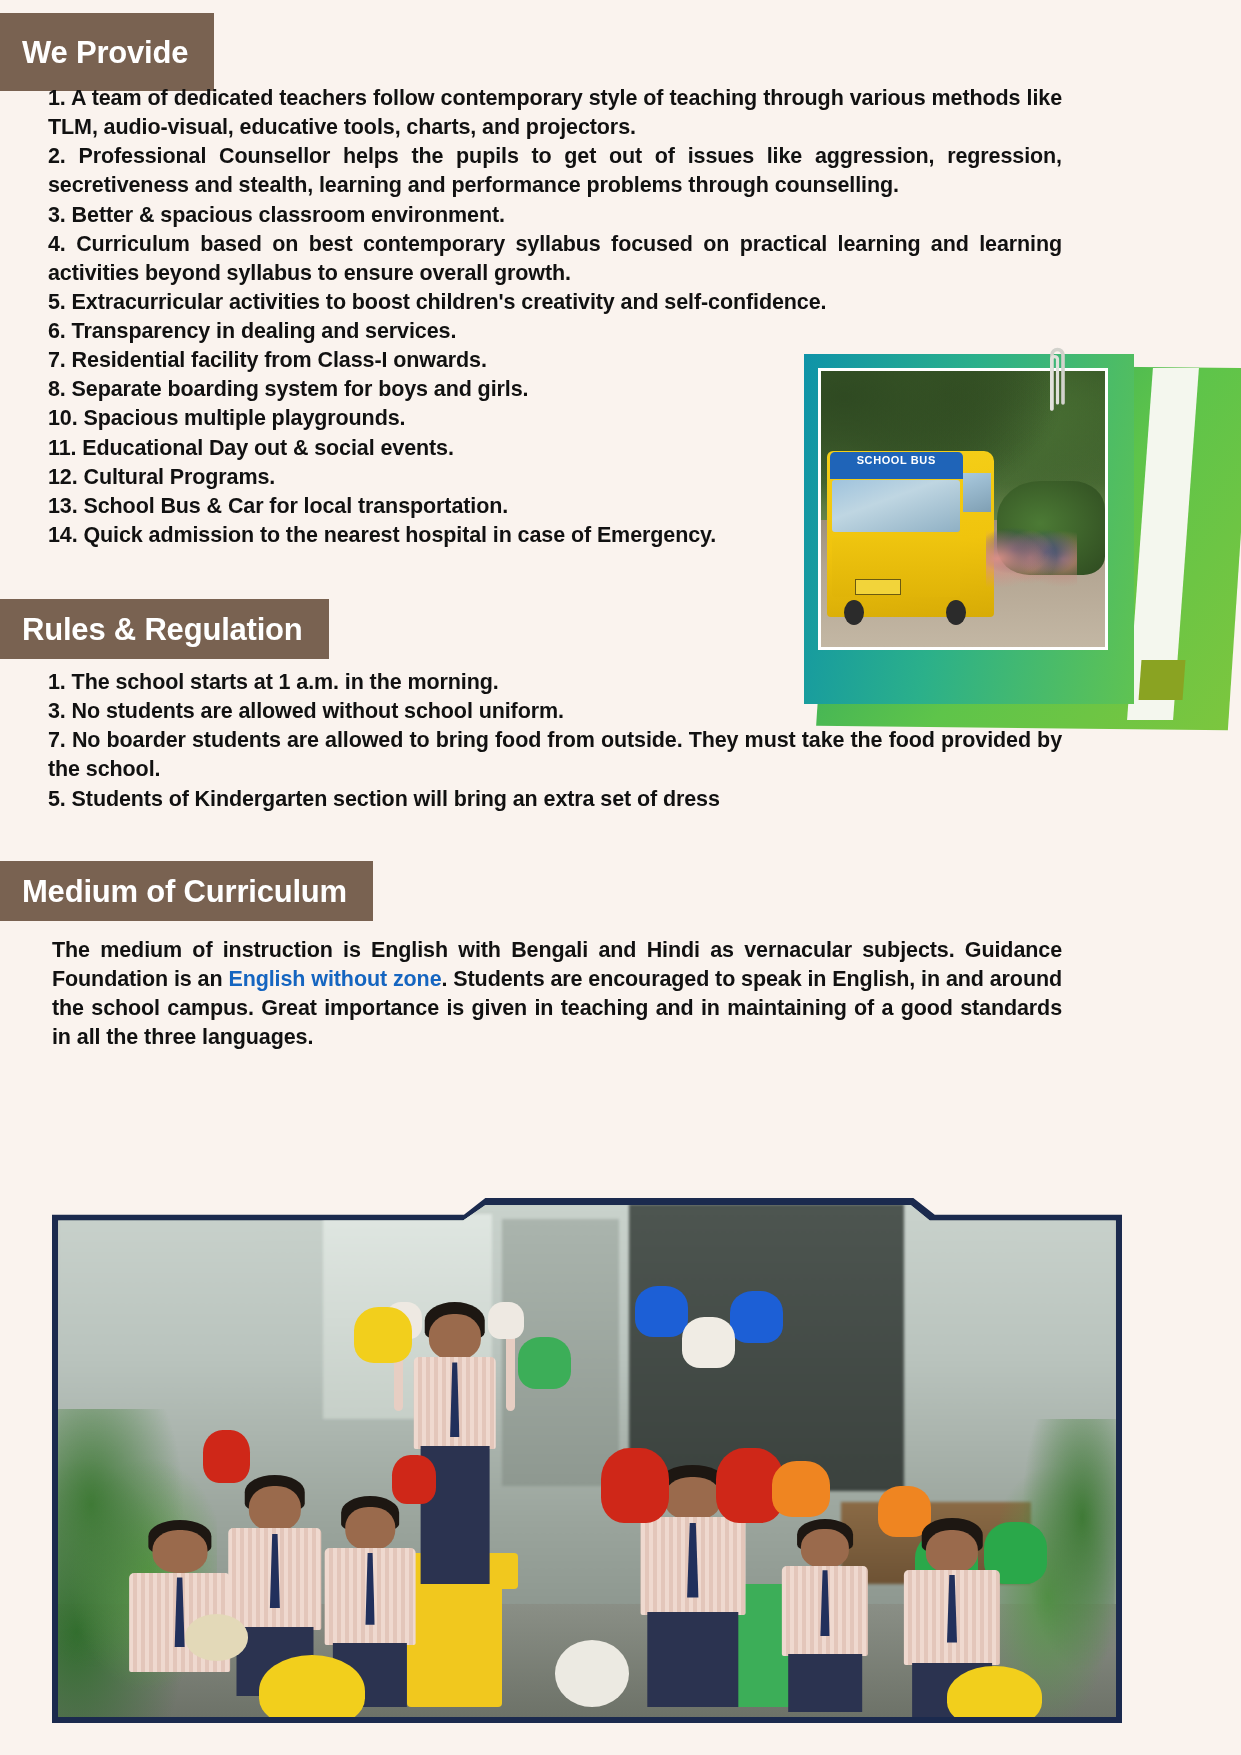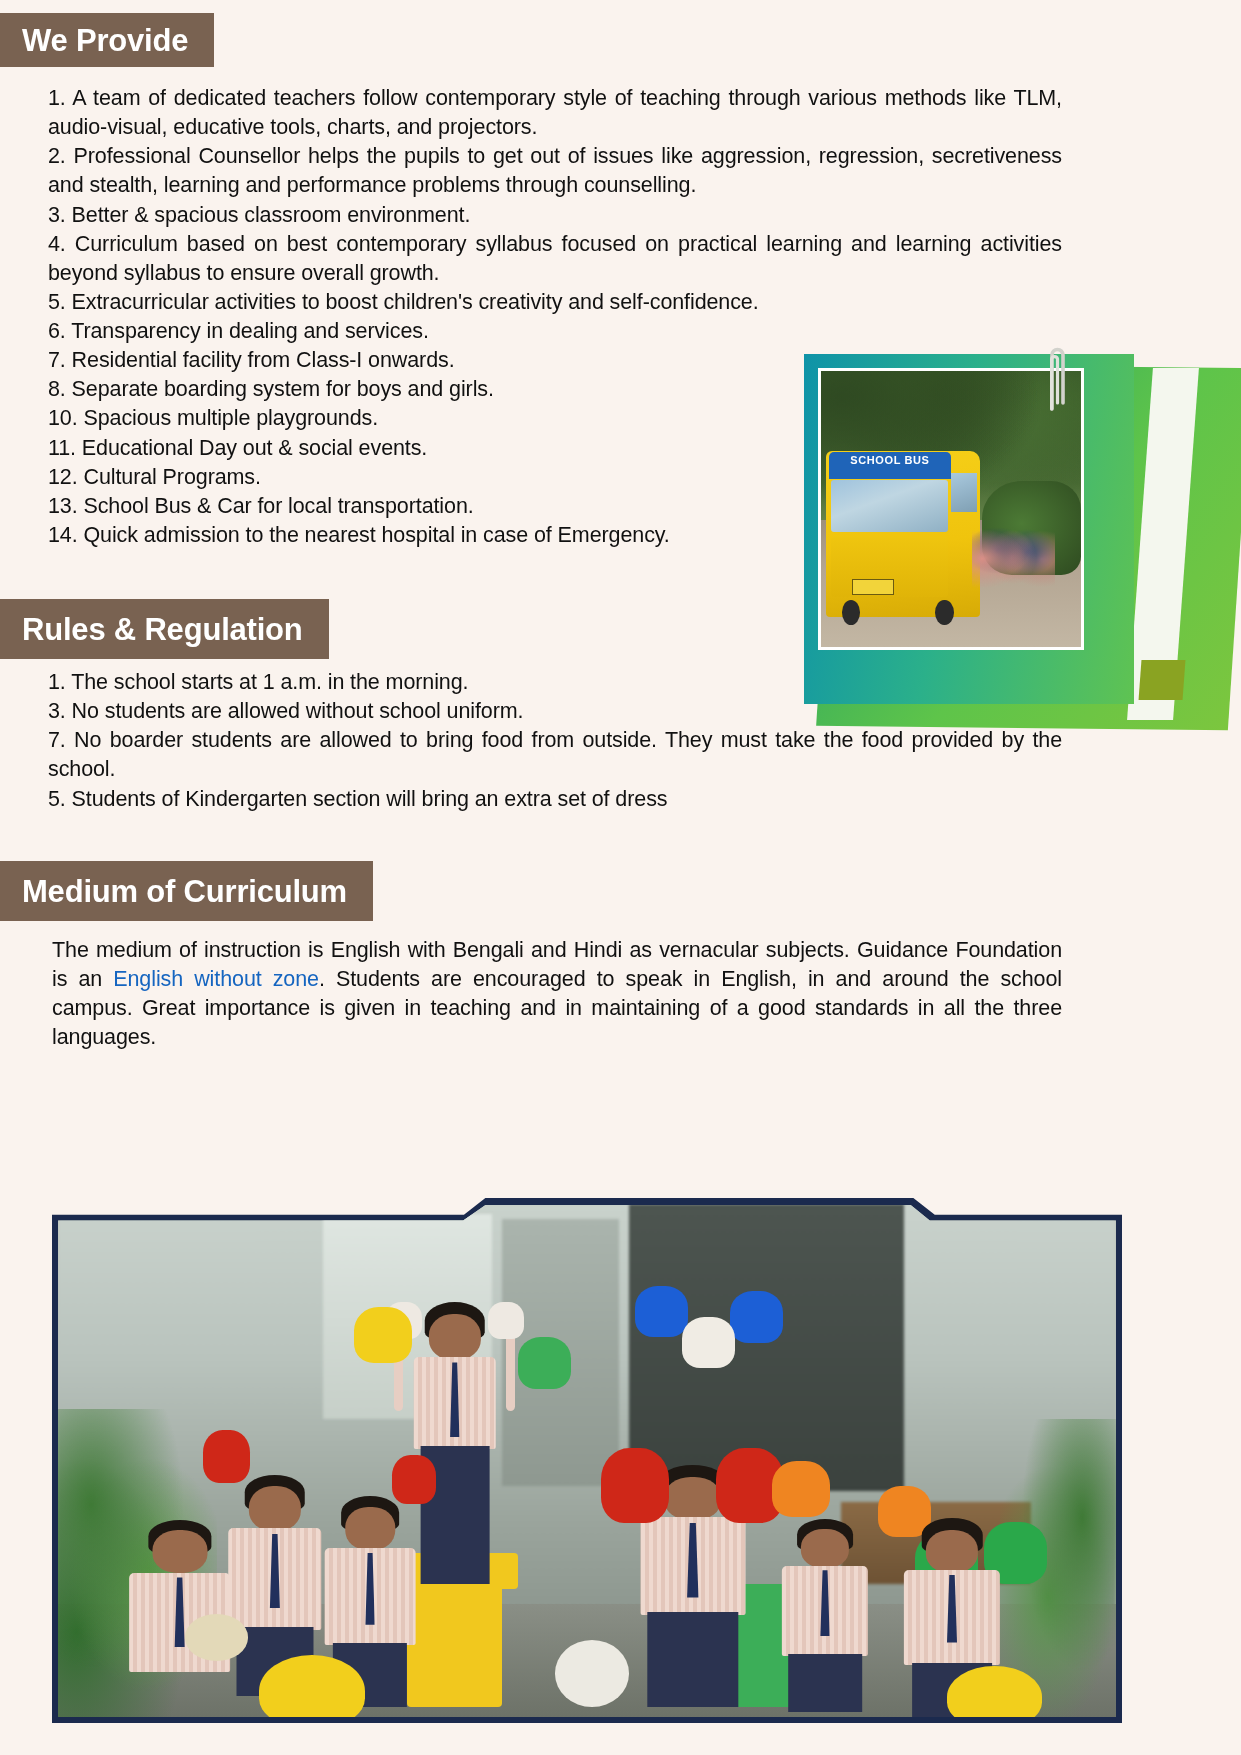--- a/index.html
+++ b/index.html
@@ -31,30 +31,30 @@
   }
   .section-bar .bar-label {
     color: #ffffff;
     font-size: 31px;
     font-weight: bold;
     letter-spacing: -0.2px;
     white-space: nowrap;
     line-height: 1;
   }
 
-  #bar-we-provide      { top: 13px;  height: 54px; }
+  #bar-we-provide      { top: 13px;  height: 78px; }
   #bar-rules           { top: 599px; height: 60px; }
   #bar-medium          { top: 861px; height: 60px; }
 
   
   .body-block {
     position: absolute;
     color: #111111;
     font-size: 21.5px;
-    font-weight: normal;
+    font-weight: bold;
     line-height: 1.355;
     letter-spacing: -0.1px;
   }
   .body-block p {
     margin: 0;
     text-align: justify;
     text-justify: inter-word;
   }
   .body-block p.noj { text-align: left; }
 
@@ -120,21 +120,21 @@
     top: 16px;
     width: 330px;
     height: 350px;
     background: linear-gradient(100deg, #0f93a8 0%, #2bb08a 45%, #5fc352 100%);
   }
   
   .bus-photo-frame {
     position: absolute;
     left: 30px;
     top: 30px;
-    width: 266px;
+    width: 290px;
     height: 282px;
     background: #ffffff;
     padding: 3px;
   }
   .bus-photo {
     position: relative;
     width: 100%;
     height: 100%;
     overflow: hidden;
     background: #4e6b3c;

